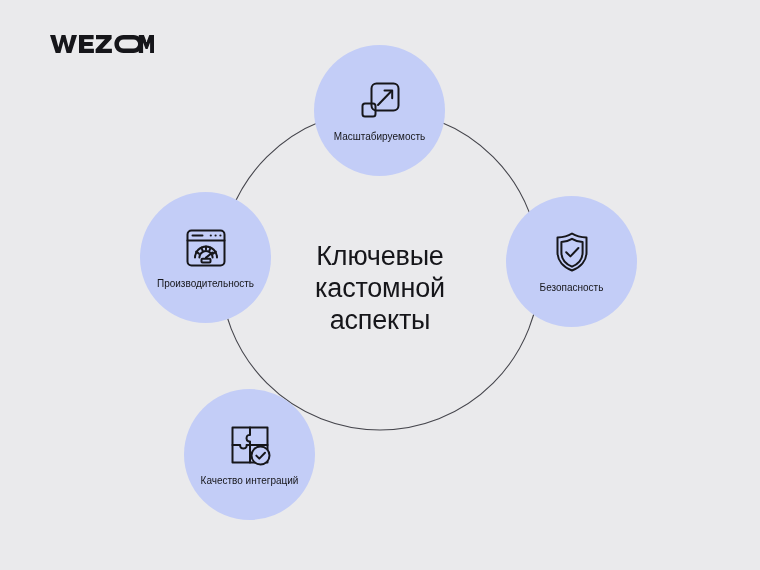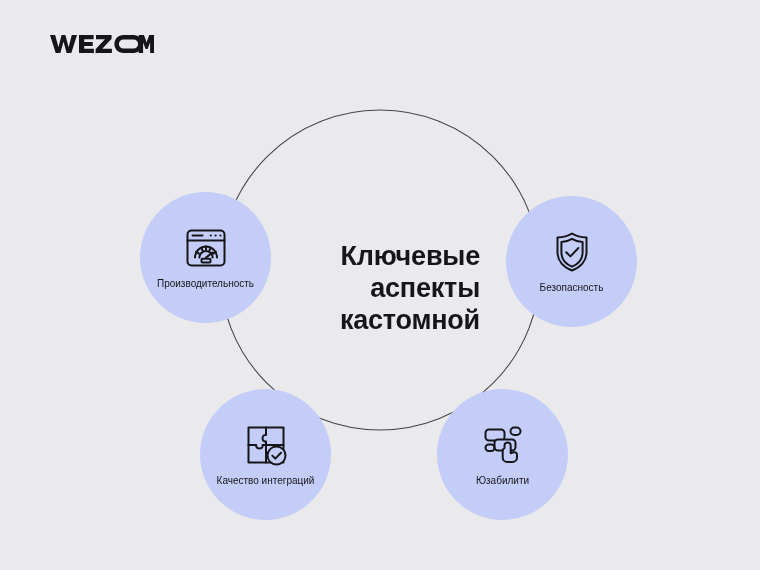--- a/index.html
+++ b/index.html
@@ -38,24 +38,24 @@
     width: 760px;
     height: 570px;
   }
 
   
   #center-title {
     position: absolute;
     left: 280px;
     top: 240px;
     width: 200px;
-    text-align: right;
+    text-align: center;
     font-size: 27px;
     line-height: 32px;
-    font-weight: bold;
+    font-weight: normal;
     color: #16161a;
     letter-spacing: -0.2px;
   }
 
   
   .node {
     position: absolute;
     width: 131px;
     height: 131px;
     border-radius: 50%;
@@ -76,21 +76,21 @@
     font-size: 10px;
     color: #16161a;
     text-align: center;
     line-height: 12px;
     white-space: nowrap;
   }
 
   #node-scalability  { left: 314px; top:  45px; }
   #node-security     { left: 506px; top: 196px; }
   #node-usability    { left: 437px; top: 389px; }
-  #node-integrations { left: 200px; top: 389px; justify-content: center; }
+  #node-integrations { left: 184px; top: 389px; justify-content: center; }
   #node-performance  { left: 140px; top: 192px; }
 </style>
 </head>
 <body>
 
 <div id="infographic">
 
   <div id="logo">
     <svg width="104" height="22" viewBox="0 0 104 22" aria-hidden="true">
       <g fill="#16161a">
@@ -114,52 +114,49 @@
       <path fill="#16161a" d="M88.8 2 H93.9 L96.6 8.9 L99.3 2 H104.4 V20 H100.1 V9.6 L97.6 16.1 H95.6 L93.1 9.6 V20 H88.8 Z"></path>
     </svg>
   </div>
 
   <svg id="ring" viewBox="0 0 760 570">
     <circle cx="380" cy="270" r="160" fill="none" stroke="#45454c" stroke-width="1.1"></circle>
   </svg>
 
   <div id="center-title">
     <div>Ключевые</div>
+    <div>кастомной</div>
     <div>аспекты</div>
-    <div>кастомной</div>
-  </div>
-
+  </div>
+
+  <div class="node" id="node-scalability">
+    <span class="node-icon">
+      <svg width="46" height="46" viewBox="0 0 46 46" fill="none" stroke="#16161a" stroke-width="2" stroke-linecap="round" stroke-linejoin="round">
+        <rect x="14.5" y="5.5" width="27" height="27" rx="5"></rect>
+        <rect x="5.5" y="25.5" width="13" height="13" rx="2.5"></rect>
+        <path d="M21 27 L34.5 13"></path>
+        <path d="M27.5 12.5 H35.2 V20.2"></path>
+      </svg>
+    </span>
+    <span class="node-label">Масштабируемость</span>
+  </div>
 
   <div class="node" id="node-security">
     <span class="node-icon">
       <svg width="46" height="46" viewBox="0 0 46 46" fill="none" stroke="#16161a" stroke-width="2" stroke-linecap="round" stroke-linejoin="round">
         <path d="M23 4.5 C18.8 7.2 13.6 8.4 8.5 8.6 V23.4 C8.5 31.6 14.4 38.2 23 41.5
                  C31.6 38.2 37.5 31.6 37.5 23.4 V8.6 C32.4 8.4 27.2 7.2 23 4.5 Z"></path>
         <path d="M23 9.8 C19.6 11.9 15.7 12.8 12.4 13 V23.4 C12.4 29.8 16.6 35 23 37.7
                  C29.4 35 33.6 29.8 33.6 23.4 V13 C30.3 12.8 26.4 11.9 23 9.8 Z"></path>
         <path d="M17.2 23.2 L21.4 27.4 L29.4 19"></path>
       </svg>
     </span>
     <span class="node-label">Безопасность</span>
   </div>
 
-  <div class="node" id="node-usability">
-    <span class="node-icon">
-      <svg width="46" height="46" viewBox="0 0 46 46" fill="none" stroke="#16161a" stroke-width="2" stroke-linecap="round" stroke-linejoin="round">
-        <rect x="5.5" y="7.5" width="19" height="11" rx="3.5"></rect>
-        <rect x="30.5" y="5.5" width="10" height="7.5" rx="3.7"></rect>
-        <rect x="14.5" y="17.5" width="21" height="11" rx="3.5" fill="#c3cdf7"></rect>
-        <rect x="5.5" y="22.5" width="9" height="6.5" rx="3.2"></rect>
-        <path d="M24.5 23.5 C24.5 21.8 25.9 20.4 27.6 20.4 C29.3 20.4 30.7 21.8 30.7 23.5
-                 V31.2 L33.4 30.3 C35.2 29.7 37 31 37 32.9 V35.4 C37 37.9 35 39.9 32.5 39.9
-                 H27.2 C24.7 39.9 22.7 37.9 22.7 35.4 V29.1 C22.7 27.6 23.5 26.5 24.5 26.1 Z" fill="#c3cdf7"></path>
-      </svg>
-    </span>
-    <span class="node-label">Юзабилити</span>
-  </div>
 
   <div class="node" id="node-integrations">
     <span class="node-icon">
       <svg width="46" height="46" viewBox="0 0 46 46" fill="none" stroke="#16161a" stroke-width="2" stroke-linecap="round" stroke-linejoin="round">
 
         <path d="M5.5 5.5 H40.5 V40.5 H5.5 Z"></path>
 
         <path d="M23 5.5 V13 C23 13 19.5 12.4 19.5 16.2 C19.5 20 23 19.4 23 19.4 V40.5"></path>
 
         <path d="M5.5 23 H13.2 C13.2 23 12.6 26.6 16.4 26.6 C20.2 26.6 19.6 23 19.6 23 H40.5"></path>

